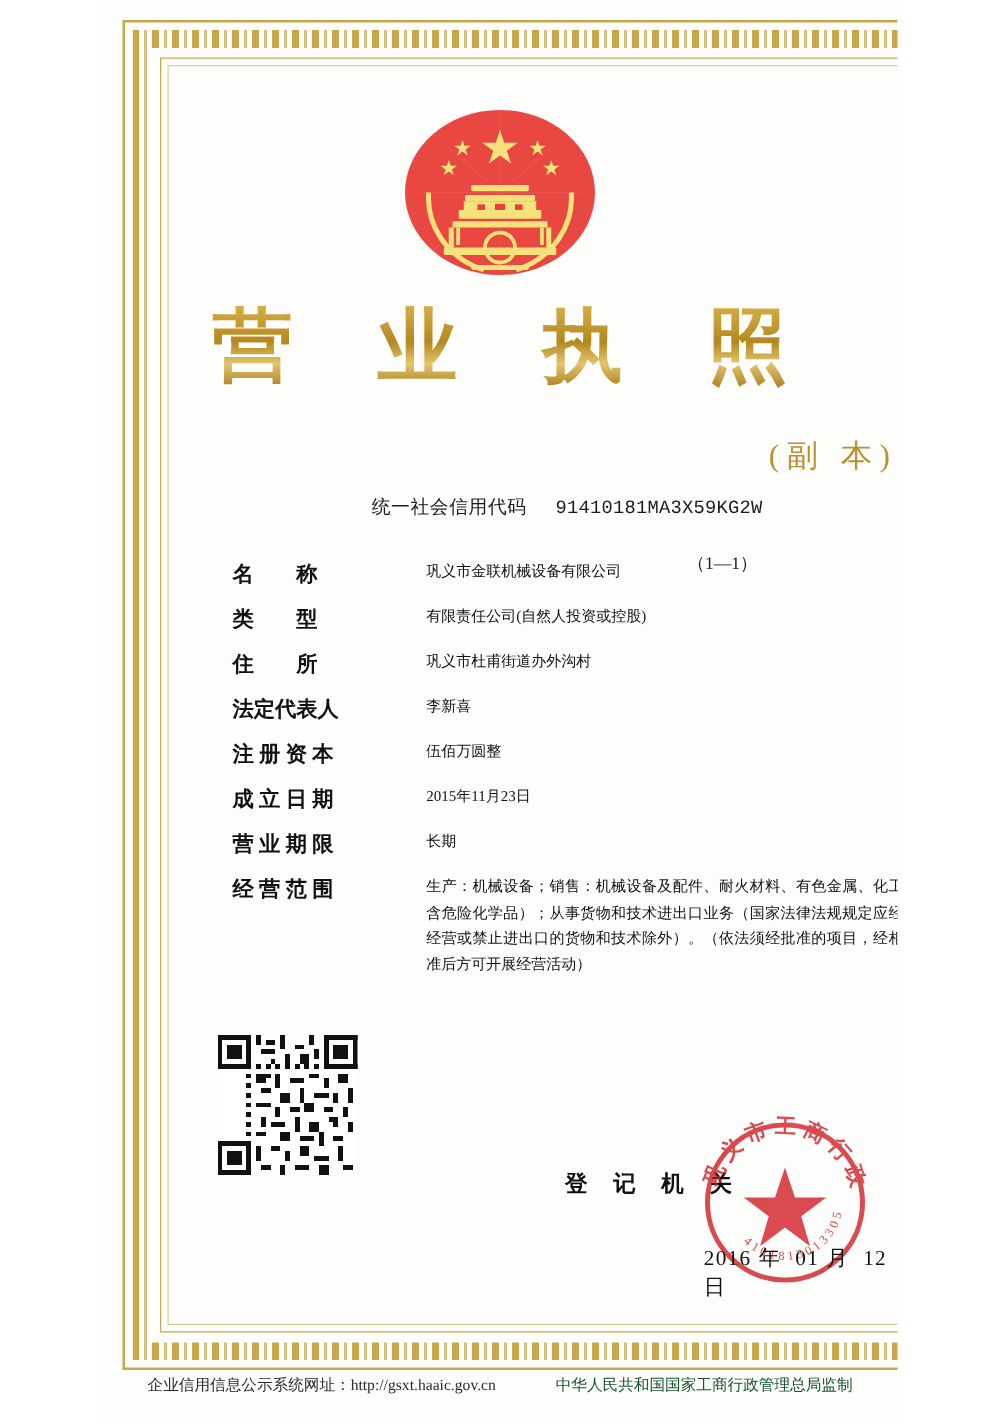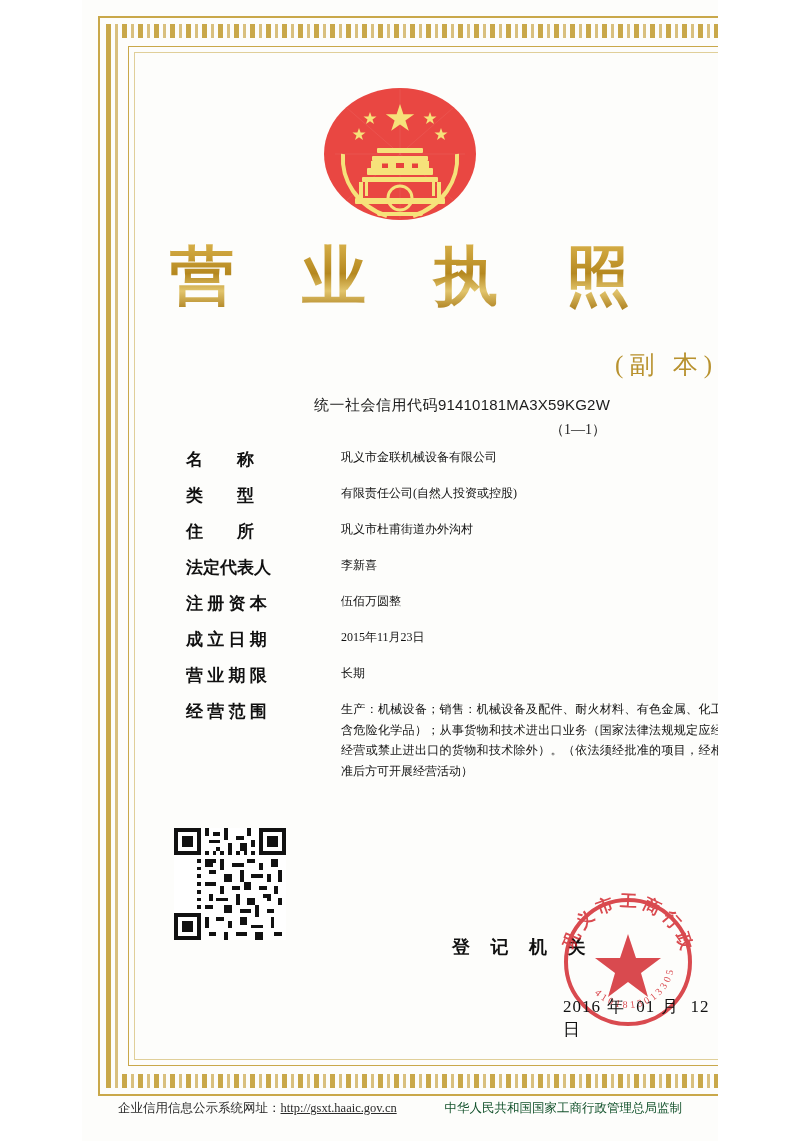--- a/index.html
+++ b/index.html
@@ -103,26 +103,27 @@
   .credit-line {
     position: absolute;
     top: 396px;
     right: 108px;
     font-size: 15px;
     color: #1b1b1b;
     letter-spacing: 0.5px;
     white-space: nowrap;
   }
   .credit-line .code {
-    font-family: Liberation Sans, sans-serif;
+    font-family: Liberation Mono, monospace;
     letter-spacing: 0.2px;
+    margin-left: 23px;
   }
   .page-no {
     position: absolute;
-    top: 421px;
+    top: 442px;
     right: 112px;
     font-size: 14px;
     color: #1b1b1b;
   }
 
   
   .fields {
     position: absolute;
     top: 448px;
     left: 104px;
@@ -197,21 +198,21 @@
   }
 
   
   .footer-left {
     position: absolute;
     left: 36px;
     top: 1100px;
     font-size: 12.5px;
     color: #2a2a2a;
   }
-  .footer-left .url { text-decoration: underline; }
+  .footer-left .url { }
   .footer-right {
     position: absolute;
     right: 36px;
     top: 1100px;
     font-size: 12.5px;
     color: #14532d;
   }
 </style>
 </head>
 <body>

